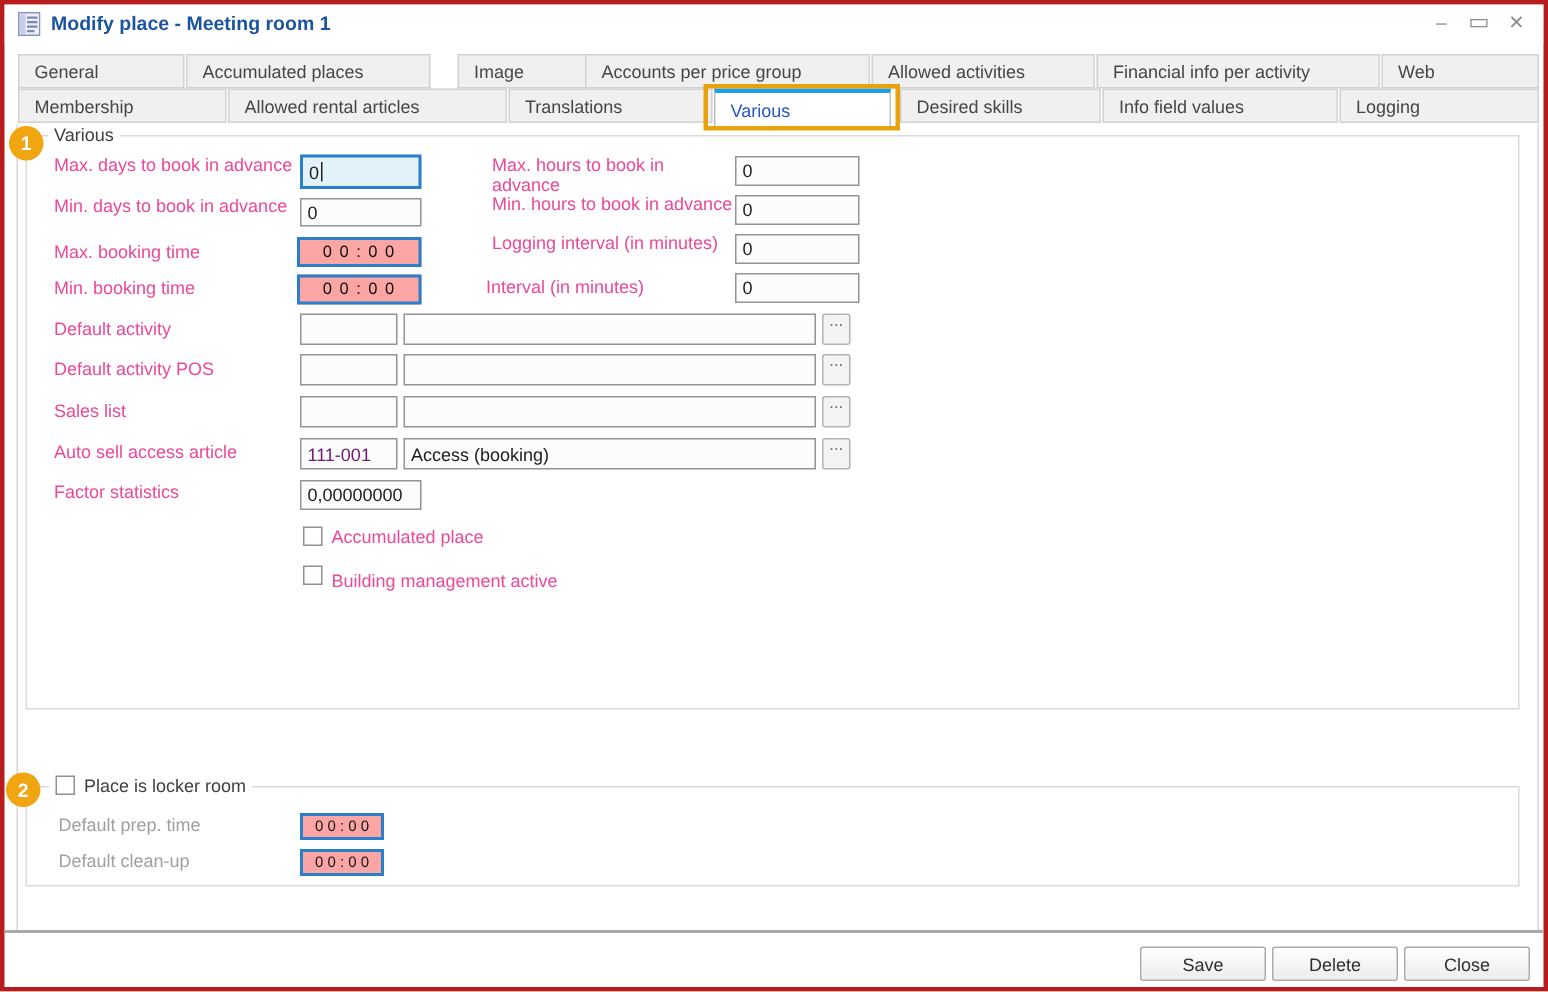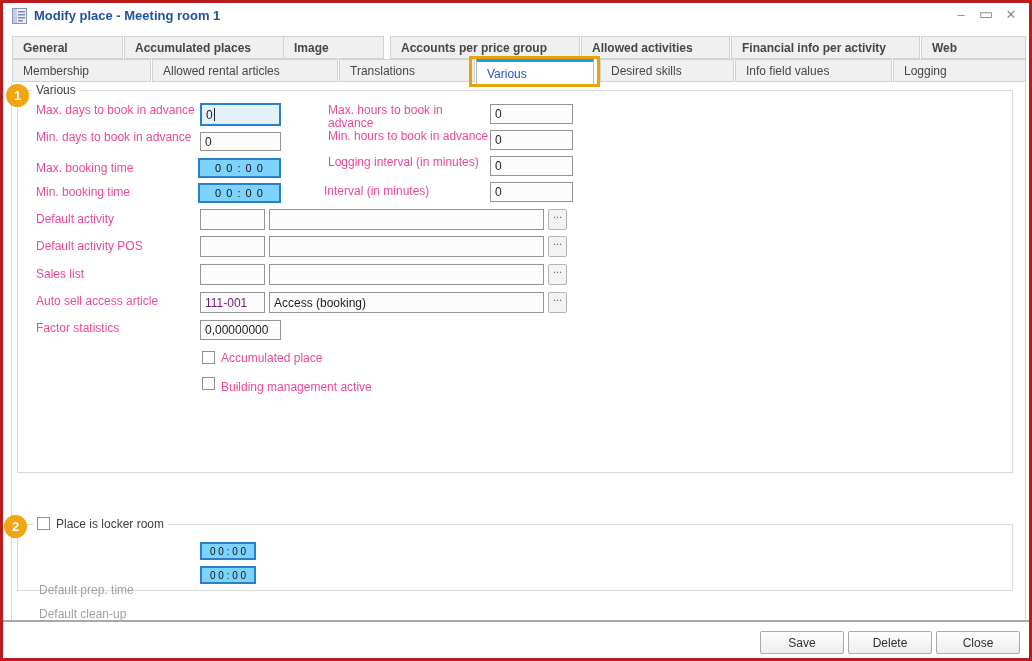--- a/index.html
+++ b/index.html
@@ -15,38 +15,38 @@
   .title-text { position:absolute; left:31px; top:5px; font-size:13px; font-weight:bold; color:#1d54a0; }
   .win-controls { position:absolute; right:10px; top:3px; display:flex; gap:9px; }
   .win-ctl { width:16px; height:16px; display:flex; align-items:center; justify-content:center;
              color:#8c8c8c; font-size:13px; cursor:default; }
   .win-ctl.max { font-size:15px; }
   
   .tab { position:absolute; height:23px; background:#f0f0f0; border:1px solid #d2d2d2;
          display:flex; align-items:center; padding-left:10px; color:#464646; cursor:default; }
   .tab.active { background:#fff; border:1px solid #bdbdbd; border-top:3px solid #18a0e8;
                 border-bottom:none; height:27px; color:#2456c4; z-index:3; }
-  .row1 { top:33px;font-weight:bold; } .row2 { top:56px; }
+  .row1 { top:33px; } .row2 { top:56px; }
   
   .annot-rect { position:absolute; left:466px; top:53px; width:131px; height:31px;
                 border:3px solid #e8a30c; z-index:6; pointer-events:none; }
   .badge { position:absolute; width:23px; height:23px; border-radius:50%; background:#f0a511;
            color:#fff; font-weight:bold; font-size:13px; display:flex; align-items:center;
            justify-content:center; z-index:7; }
   
   .panel-line { position:absolute; width:1px; top:80px; height:537px; background:#d6d6d6; }
   .groupbox { position:absolute; border:1px solid #d9d9d9; background:#fff; }
   .group-label { position:absolute; top:-8px; left:14px; background:#fff; padding:0 4px;
                  color:#3f3f3f; }
   .lbl { position:absolute; color:#ec4899; line-height:13px; }
-  .lbl.dim { color:#9f9f9f;margin-top:40px; }
+  .lbl.dim { color:#9f9f9f; }
   .inp { position:absolute; border:1px solid #949494; background:#fcfcfc; display:flex;
          align-items:center; padding:0 4px; font-size:12px; color:#1c1c1c; }
   .inp.focus { border:2px solid #2a7fc9; background:#e3f1fb; }
-  .inp.time { border:2px solid #2a7fc9; background:#7dd3fc; justify-content:center;
+  .inp.time { border:2px solid #2a7fc9; background:#fca5a5; justify-content:center;
               font-size:11px; letter-spacing:1px; padding:0 2px; color:#111; }
   .inp.time.small { font-size:10px; letter-spacing:0; }
   .inp.code-blue { color:#701a75; }
   .caret { display:inline-block; width:1px; height:13px; background:#222; margin-left:1px; }
   .browse { position:absolute; width:19px; border:1px solid #b3b3b3; background:#f3f3f3;
             border-radius:2px; display:flex; align-items:flex-start; justify-content:center;
             font-size:11px; color:#666; line-height:9px; cursor:default; }
   .cbx { position:absolute; width:13px; height:13px; border:1px solid #8f8f8f; background:#fff; }
   .cbx-inline { display:inline-block; width:13px; height:13px; border:1px solid #8f8f8f;
                 background:#fff; vertical-align:-2px; margin-right:6px; }
@@ -76,21 +76,21 @@
     <span class="title-text">Modify place - Meeting room 1</span>
     <div class="win-controls">
       <span class="win-ctl">–</span>
       <span class="win-ctl max">▭</span>
       <span class="win-ctl">✕</span>
     </div>
   </div>
 
   <div class="tab row1" style="left:9px;width:111px">General</div>
   <div class="tab row1" style="left:121px;width:163px">Accumulated places</div>
-  <div class="tab row1" style="left:280px;width:101px">Image</div>
+  <div class="tab row1" style="left:302px;width:101px">Image</div>
   <div class="tab row1" style="left:387px;width:190px">Accounts per price group</div>
   <div class="tab row1" style="left:578px;width:149px">Allowed activities</div>
   <div class="tab row1" style="left:728px;width:189px">Financial info per activity</div>
   <div class="tab row1" style="left:918px;width:105px">Web</div>
 
   <div class="tab row2" style="left:9px;width:139px">Membership</div>
   <div class="tab row2" style="left:149px;width:186px">Allowed rental articles</div>
   <div class="tab row2" style="left:336px;width:136px">Translations</div>
   <div class="tab row2 active" style="left:473px;width:118px">Various</div>
   <div class="tab row2" style="left:732px;width:157px">Info field values</div>

